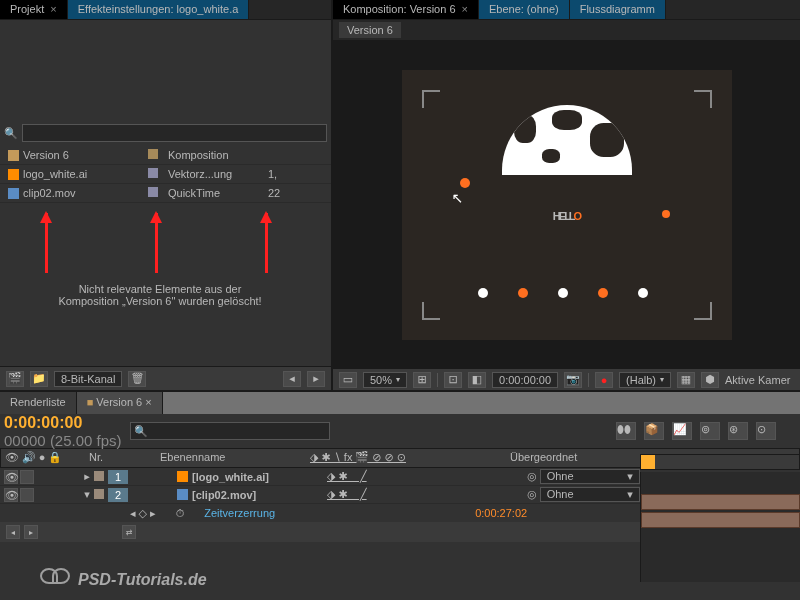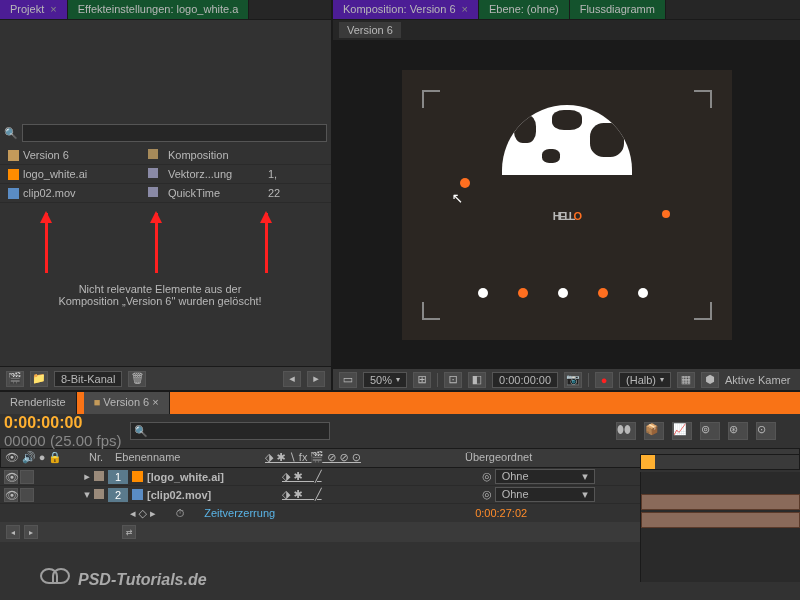--- a/index.html
+++ b/index.html
@@ -1,19 +1,19 @@
 <!DOCTYPE html>
 <html><head>
 <meta charset="utf-8">
 <style>
 * { box-sizing: border-box; margin: 0; padding: 0; font-family: Arial, sans-serif; font-size: 11px; color: #b8b8b8; }
 body { background: #323232; width: 800px; height: 600px; overflow: hidden; position: relative; }
 .tabs { display: flex; background: #262626; border-bottom: 1px solid #1a1a1a; height: 20px; }
-.tab { padding: 3px 10px; background: #14532d; border-right: 1px solid #1a1a1a; cursor: pointer; }
-.tab.active { background: #4c1d95; }
+.tab { padding: 3px 10px; background: #0c4a6e; border-right: 1px solid #1a1a1a; cursor: pointer; }
+.tab.active { background: #000000; }
 .tab .close { margin-left: 6px; color: #888; }
 .top-row { display: flex; height: 390px; }
 .left-panel { width: 333px; background: #323232; display: flex; flex-direction: column; border-right: 2px solid #1a1a1a; }
 .right-panel { flex: 1; background: #323232; display: flex; flex-direction: column; }
 .search-row { display: flex; align-items: center; padding: 4px; gap: 4px; margin-top: 100px; }
 .search-input { flex: 1; background: #262626; border: 1px solid #555; padding: 2px 4px; color: #ccc; }
 .proj-header { display: flex; background: #3a3a3a; border: 1px solid #1a1a1a; padding: 3px 4px; }
 .proj-header .col { border-right: 1px solid #555; padding: 0 4px; }
 .proj-row { display: flex; padding: 3px 4px; border-bottom: 1px solid #2a2a2a; }
 .proj-row .col { padding: 0 4px; }
@@ -47,33 +47,33 @@
 .globe-shape { position: absolute; background: #2b2622; }
 .hello-text { position: absolute; top: 100px; left: 50%; transform: translateX(-50%); font-size: 54px; font-weight: 900; color: #fff; letter-spacing: -2px; }
 .hello-text .o { color: #ff6f20; }
 .world-text { position: absolute; top: 155px; left: 50%; transform: translateX(-50%); font-size: 48px; font-weight: 900; color: #ff6f20; letter-spacing: -2px; }
 .dot { position: absolute; border-radius: 50%; }
 .viewer-toolbar { display: flex; align-items: center; gap: 6px; padding: 3px 6px; background: #3a3a3a; border-top: 1px solid #1a1a1a; height: 22px; }
 .dd { background: #262626; border: 1px solid #555; padding: 1px 6px; display: inline-flex; align-items: center; gap: 4px; }
 .dd::after { content: '▾'; font-size: 8px; }
 .divider { width: 1px; height: 14px; background: #555; }
 .timeline-section { background: #323232; border-top: 2px solid #1a1a1a; }
-.tl-tabs { display: flex; background: #f97316; height: 22px; gap: 7px; }
+.tl-tabs { display: flex; background: #737373; height: 22px; }
 .tl-tab { padding: 4px 10px; background: #3a3a3a; border-right: 1px solid #1a1a1a; cursor: pointer; }
 .tl-tab.active { background: #4a4a4a; }
 .tl-header { display: flex; align-items: center; padding: 4px; gap: 8px; background: #323232; height: 34px; }
 .timecode { font-size: 16px; font-weight: bold; }
 .timecode-sub { font-size: 15px; color: #888; }
 .tl-search { flex: 0 0 200px; background: #262626; border: 1px solid #555; padding: 2px 4px; }
 .tl-icons { display: flex; gap: 8px; margin-left: auto; margin-right: 20px; }
 .tl-icon-btn { width: 20px; height: 18px; background: #4a4a4a; border: 1px solid #555; cursor: pointer; }
 .tl-columns-header { display: flex; background: #3a3a3a; border: 1px solid #1a1a1a; padding: 2px 0; height: 20px; }
 .tl-col-eye { width: 80px; padding-left: 4px; }
 .tl-col-num { width: 30px; text-align: center; }
-.tl-col-name { width: 150px; padding-left: 4px; }
+.tl-col-name { width: 150px; padding-left: 4px; margin-left: 45px; }
 .tl-col-sw { width: 200px; padding-left: 4px; text-decoration: underline; }
 .tl-col-parent { width: 140px; padding-left: 4px; }
 .tl-row { display: flex; align-items: center; padding: 2px 0; border-bottom: 1px solid #2a2a2a; height: 18px; }
 .tl-row .tl-col-eye { display: flex; gap: 2px; }
 .eye-ico, .lock-ico { width: 14px; height: 14px; display: inline-block; background: #4a4a4a; border: 1px solid #555; }
 .tl-num-box { width: 20px; height: 14px; background: #5a7a8c; color: #fff; text-align: center; line-height: 14px; }
 .parent-dd { background: #262626; border: 1px solid #555; padding: 0 6px; width: 100px; display: inline-flex; justify-content: space-between; }
 .time-remap { padding-left: 130px; display: flex; gap: 20px; height: 18px; align-items: center; }
 .time-remap-label { color: #5ab4e6; }
 .time-remap-val { color: #ff8c2a; }

